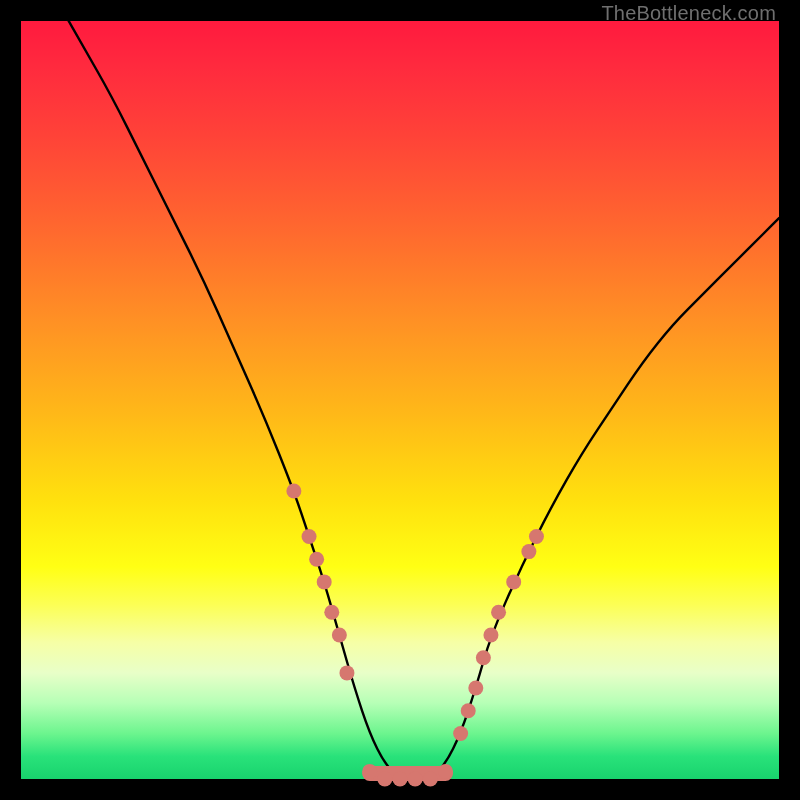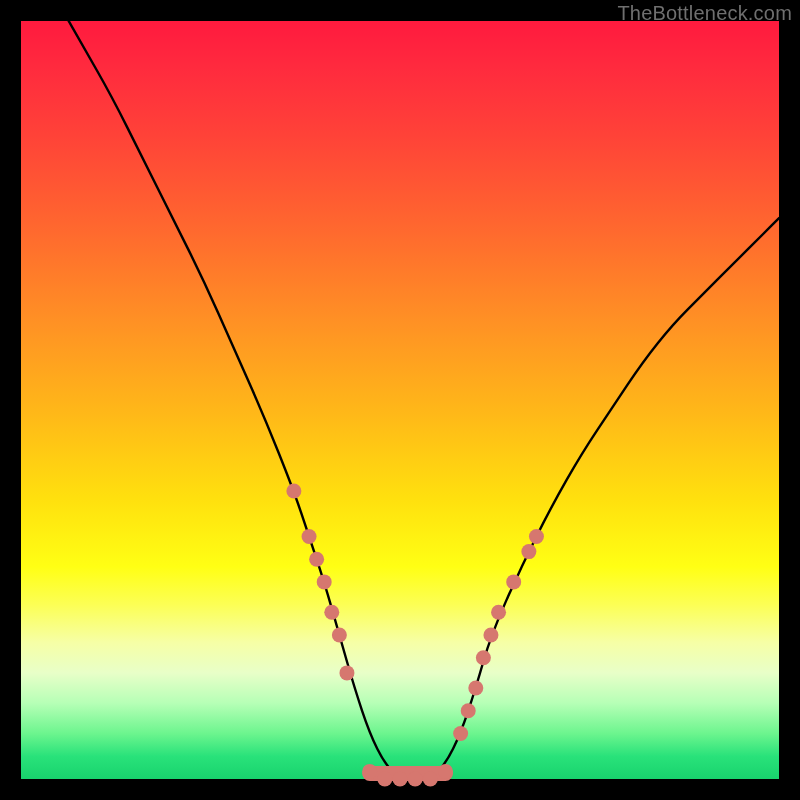--- a/index.html
+++ b/index.html
@@ -46,21 +46,21 @@
     position: absolute;
     left: 0;
     top: 0;
     width: 758px;
     height: 758px;
     overflow: visible;
   }
   .watermark {
     position: absolute;
     top: 2px;
-    right: 8px;
+    right: 24px;
     color: #6f6f6f;
     font-size: 20px;
     font-weight: 500;
     letter-spacing: 0.2px;
     user-select: none;
   }
 </style>
 </head>
 <body>
 

